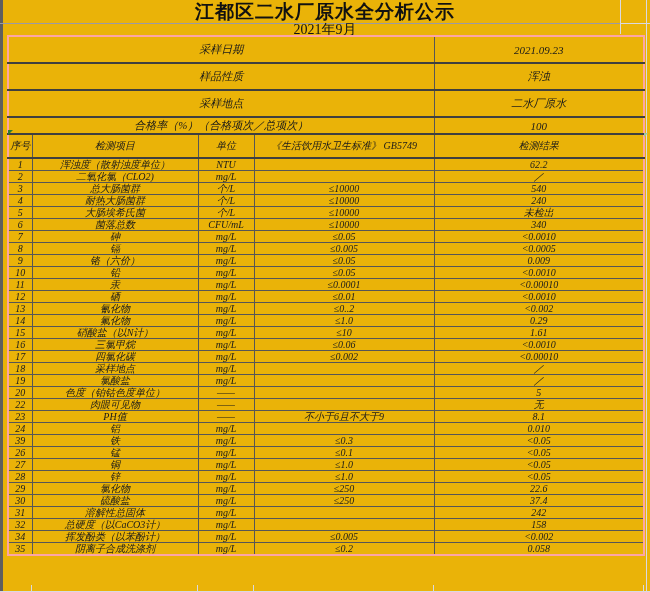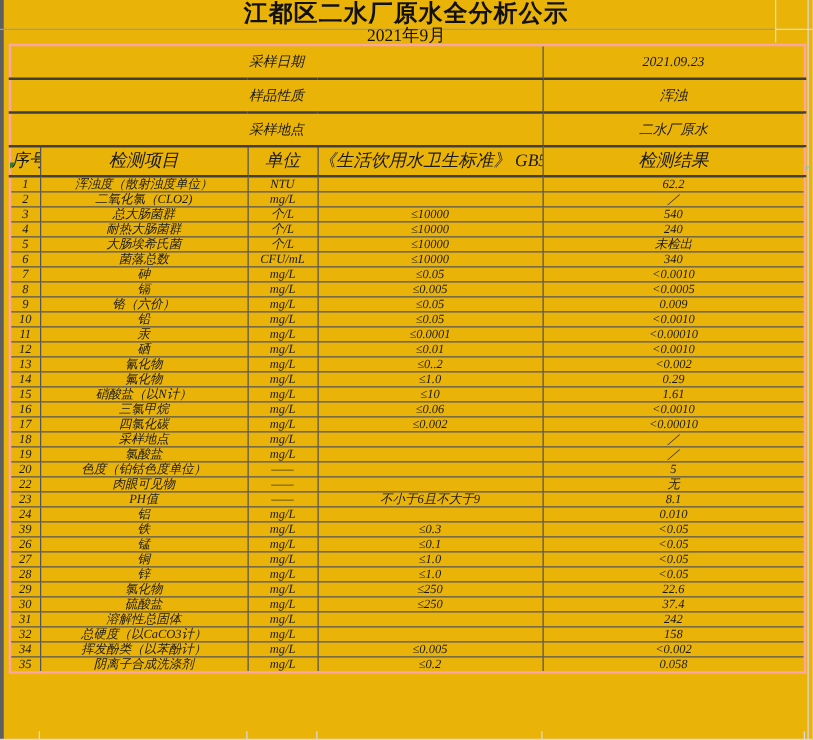--- a/index.html
+++ b/index.html
@@ -22,21 +22,21 @@
             text-align:center;font-size:14px;line-height:11px;color:#111;}
 
   
   table.grid{position:absolute;left:7px;top:35px;width:636px;
              border-collapse:collapse;table-layout:fixed;
              border:2px solid #fca5a5;font-style:italic;}
   table.grid td{border:1px solid #565656;padding:0;overflow:hidden;
                 white-space:nowrap;text-align:center;vertical-align:middle;}
   tr.r-info td{height:25px;font-size:11px;border-bottom-width:2px;border-bottom-color:#3f3f3f;}
   tr.r-info-sm td{height:13px;font-size:11px;border-bottom-width:2px;border-bottom-color:#3f3f3f;}
-  tr.r-head td{height:22px;font-size:14px;border-bottom-width:2px;border-bottom-color:#3f3f3f;}
+  tr.r-head td{height:22px;font-size:10px;border-bottom-width:2px;border-bottom-color:#3f3f3f;}
   tr.r-data td{height:10.37px;font-size:10px;line-height:11px;}
   td.c-item{text-align:left;padding-left:2px;}
   .num{font-size:10px;}
 
   
   .tri{position:absolute;left:8px;top:130px;width:0;height:0;
        border-top:5px solid #2e7d32;border-right:5px solid transparent;}
   .tri-sm{position:absolute;left:644px;top:133px;width:0;height:0;
           border-top:4px solid #9cc79c;border-right:4px solid transparent;}
 </style>
@@ -75,20 +75,24 @@
           <td>2021.09.23</td>
         </tr>
         <tr class="r-info">
           <td colspan="4">样品性质</td>
           <td>浑浊</td>
         </tr>
         <tr class="r-info">
           <td colspan="4">采样地点</td>
           <td>二水厂原水</td>
         </tr>
+        <tr class="r-info-sm">
+          <td colspan="4">合格率（%）（合格项次／总项次）</td>
+          <td>100</td>
+        </tr>
         <tr class="r-head">
           <td>序号</td>
           <td>检测项目</td>
           <td>单位</td>
           <td>《生活饮用水卫生标准》 GB5749</td>
           <td>检测结果</td>
         </tr>
         <tr class="r-data">
           <td class="num">1</td>
           <td class="c-item">浑浊度（散射浊度单位）</td>

